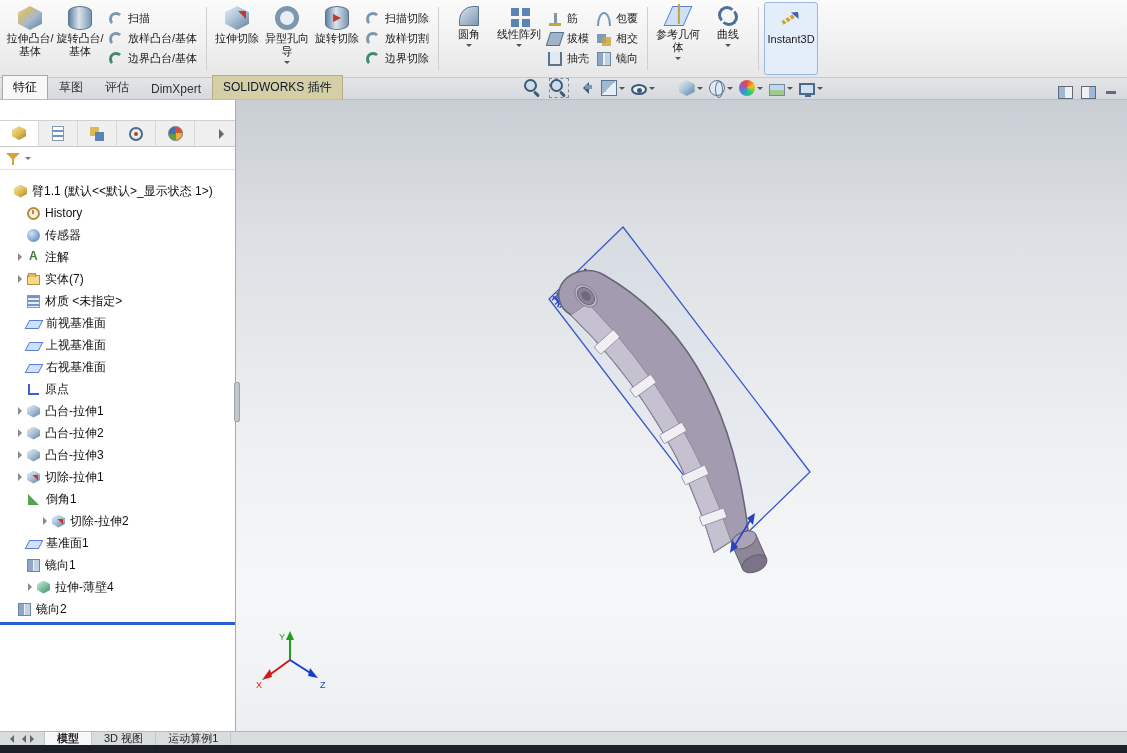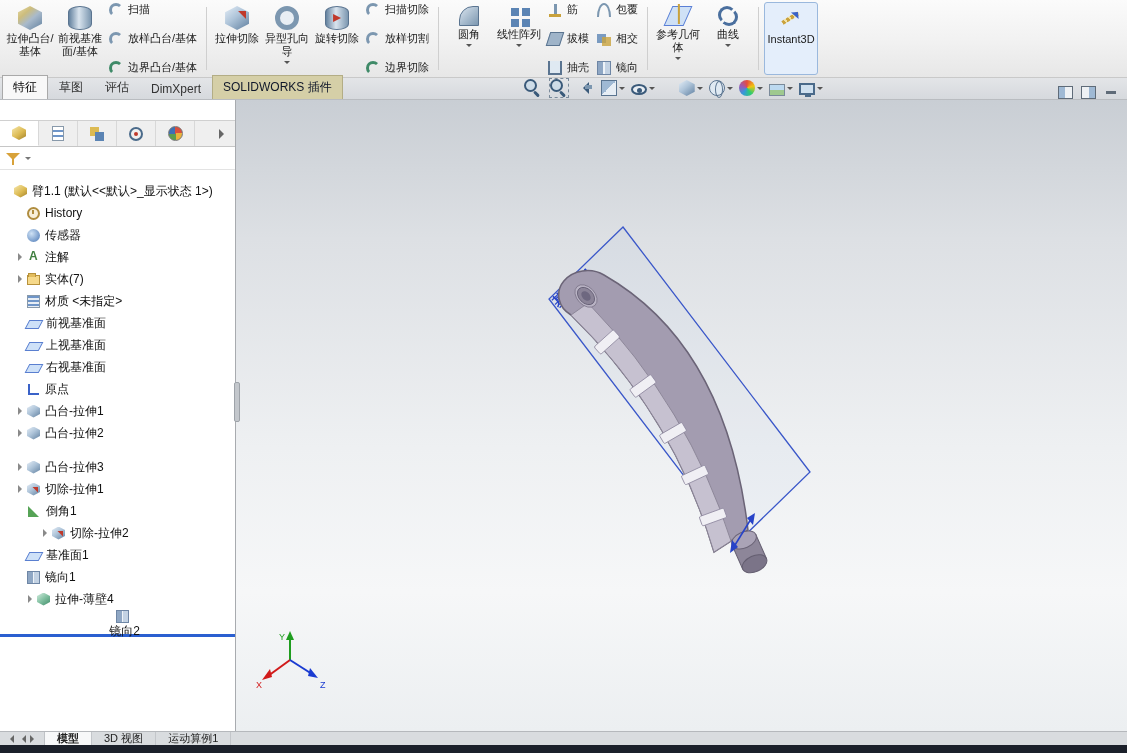--- a/index.html
+++ b/index.html
@@ -10,21 +10,21 @@
   
   .ribbon { position:absolute; left:0; top:0; width:1127px; height:78px;
             background:linear-gradient(180deg,#fbfbfb 0%,#f1f1f1 55%,#e7e7e7 100%);
             border-bottom:1px solid #c9c9c9; display:flex; align-items:stretch; padding:2px 2px; }
   .rgroup { display:flex; align-items:stretch; padding:0 3px; }
   .rsep { width:1px; background:#cfcfcf; margin:5px 2px; flex:none; }
   .bigbtn { width:50px; display:flex; flex-direction:column; align-items:center; padding:4px 1px 1px 1px; border-radius:3px; cursor:default; }
   .bigbtn.on { background:#e4eefb; border:1px solid #9ab8dd; }
   .blabel { font-size:11px; line-height:13px; text-align:center; color:#1a1a1a; word-break:break-all; margin-top:2px; }
   .bcaret { width:0; height:0; border:3.5px solid transparent; border-top-color:#555; margin-top:3px; }
-  .stack { display:flex; flex-direction:column; justify-content:space-between; gap:5px; padding:0 4px; }
+  .stack { display:flex; flex-direction:column; justify-content:center; gap:5px; padding:0 4px; }
   .smallbtn { display:flex; align-items:center; gap:5px; font-size:11px; white-space:nowrap; }
 
   
   .ic { display:inline-block; position:relative; flex:none; } .ic14{width:14px;height:14px;} .ic16{width:16px;height:16px;}
   .ic20{width:20px;height:20px;} .ic24{width:24px;height:24px;}
   .cube { clip-path:polygon(50% 0,100% 26%,100% 74%,50% 100%,0 74%,0 26%);
           background:linear-gradient(140deg,#e9dca6 0%,#cdbd7d 30%,#a9bacb 55%,#61809f 100%); }
   .cube.blue { background:linear-gradient(140deg,#e4edf6 0%,#aec4d9 45%,#5f7f9f 100%); }
   .cube.red::after { content:""; position:absolute; right:3px; top:5px; width:8px; height:8px; background:#c0392b; clip-path:polygon(0 0,100% 0,100% 100%); }
   .cyl { border-radius:50%/26%; background:linear-gradient(90deg,#64829f 0%,#d9e4ee 45%,#7c97b0 100%); border:1px solid #5a7490; }
@@ -152,21 +152,21 @@
 <div class="app">
 
   <div class="ribbon">
     <div class="rgroup">
       <div class="bigbtn">
         <span class="ic ic24 cube"></span>
         <span class="blabel">拉伸凸台/基体</span>
       </div>
       <div class="bigbtn">
         <span class="ic ic24 cyl"></span>
-        <span class="blabel">前视基准面/基体</span>
+        <span class="blabel">旋转凸台/基体</span>
       </div>
       <div class="stack">
         <div class="smallbtn">
           <span class="ic ic14 arc"></span>
           <span>扫描</span>
         </div>
         <div class="smallbtn">
           <span class="ic ic14 arc"></span>
           <span>放样凸台/基体</span>
         </div>
@@ -418,21 +418,21 @@
           <span class="tic ic-boss-extrude"></span>
           <span class="tlabel">凸台-拉伸1</span>
         </div>
         <div class="trow" style="padding-left: 17px;">
           <span class="tarrowbox">
             <span class="tri-r"></span>
           </span>
           <span class="tic ic-boss-extrude"></span>
           <span class="tlabel">凸台-拉伸2</span>
         </div>
-        <div class="trow" style="padding-left: 17px; margin-top: 12px;">
+        <div class="trow" style="padding-left: 17px;">
           <span class="tarrowbox">
             <span class="tri-r"></span>
           </span>
           <span class="tic ic-boss-extrude"></span>
           <span class="tlabel">凸台-拉伸3</span>
         </div>
         <div class="trow" style="padding-left: 17px;">
           <span class="tarrowbox">
             <span class="tri-r"></span>
           </span>
@@ -461,21 +461,21 @@
           <span class="tic ic-mirror"></span>
           <span class="tlabel">镜向1</span>
         </div>
         <div class="trow" style="padding-left: 27px;">
           <span class="tarrowbox">
             <span class="tri-r"></span>
           </span>
           <span class="tic ic-thin-extrude"></span>
           <span class="tlabel">拉伸-薄壁4</span>
         </div>
-        <div class="trow" style="padding-left: 14px; flex-direction: column;">
+        <div class="trow" style="padding-left: 8px;">
           <span class="tarrowbox"></span>
           <span class="tic ic-mirror"></span>
           <span class="tlabel">镜向2</span>
         </div>
         <div class="rollback"></div>
       </div>
   </div>
   <div class="splithandle"></div>
 
   <div class="viewport">

